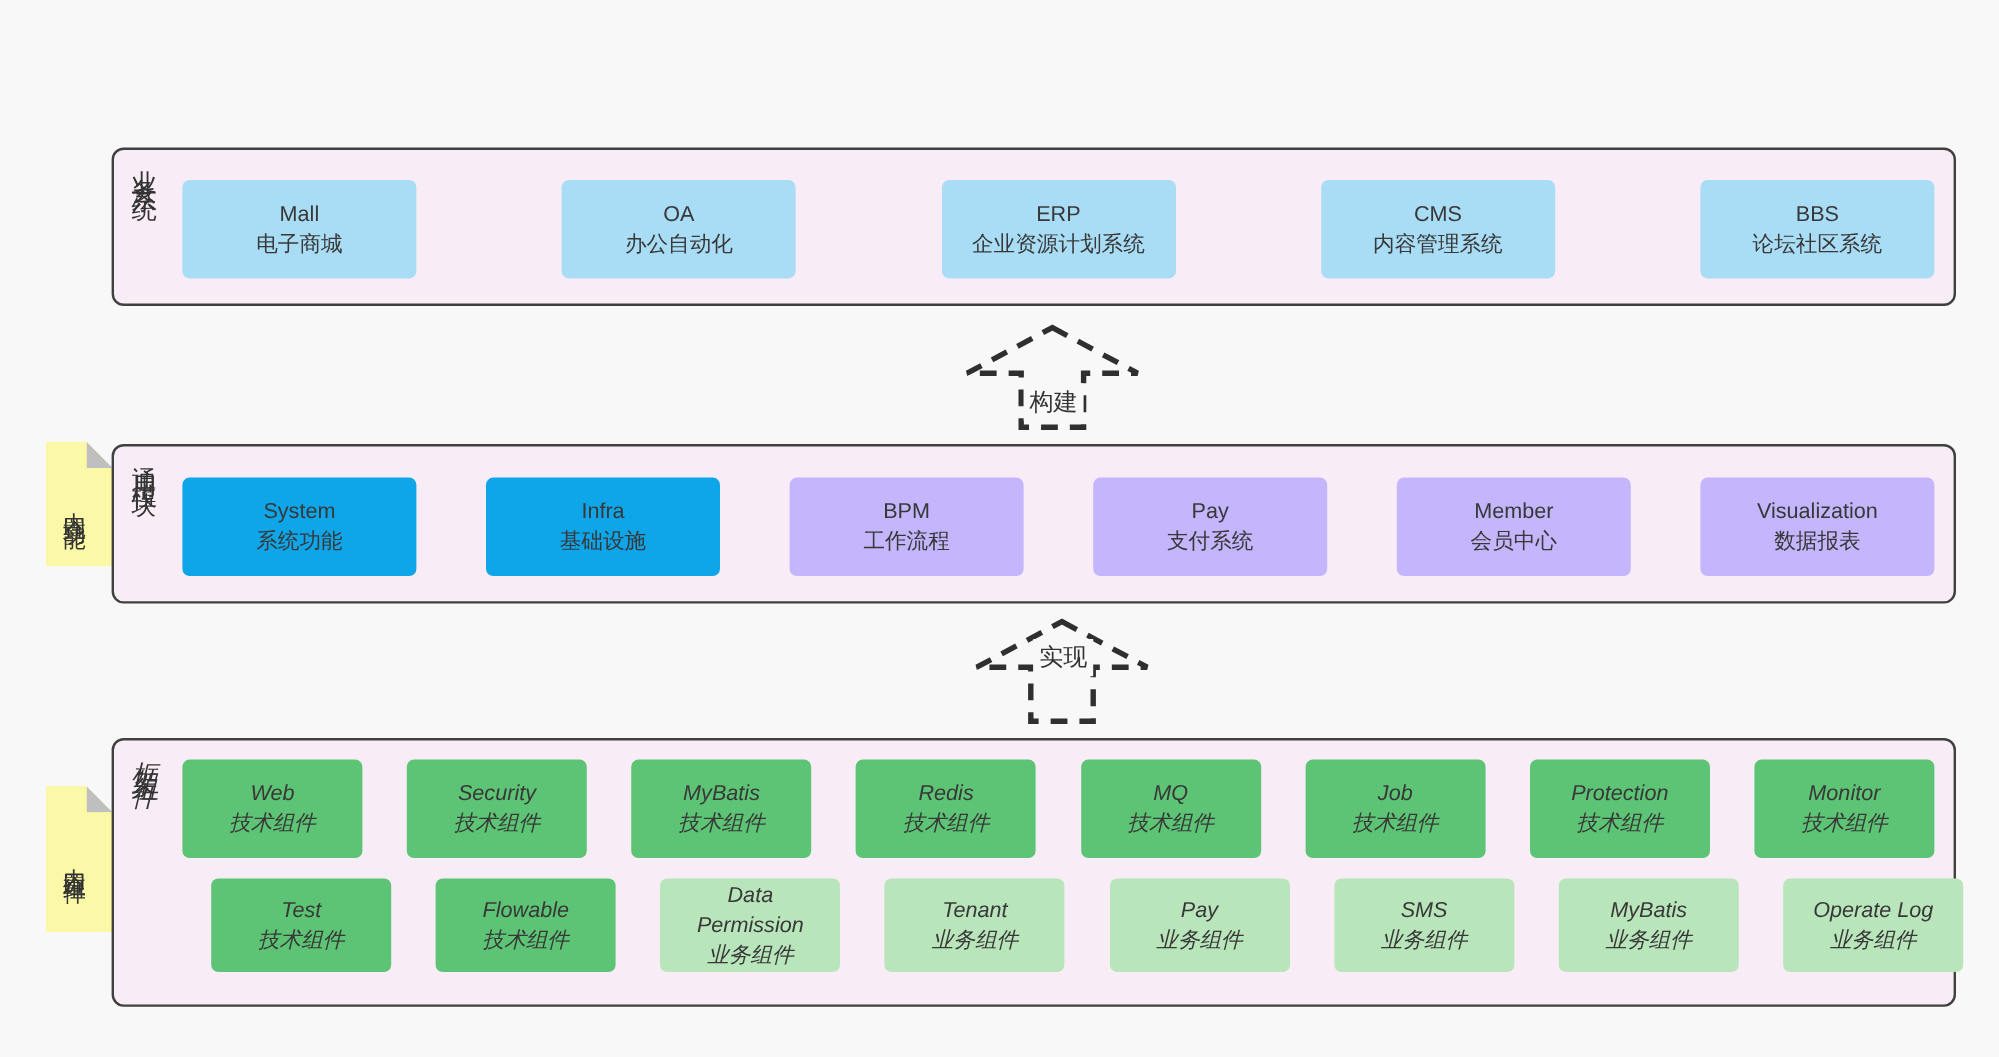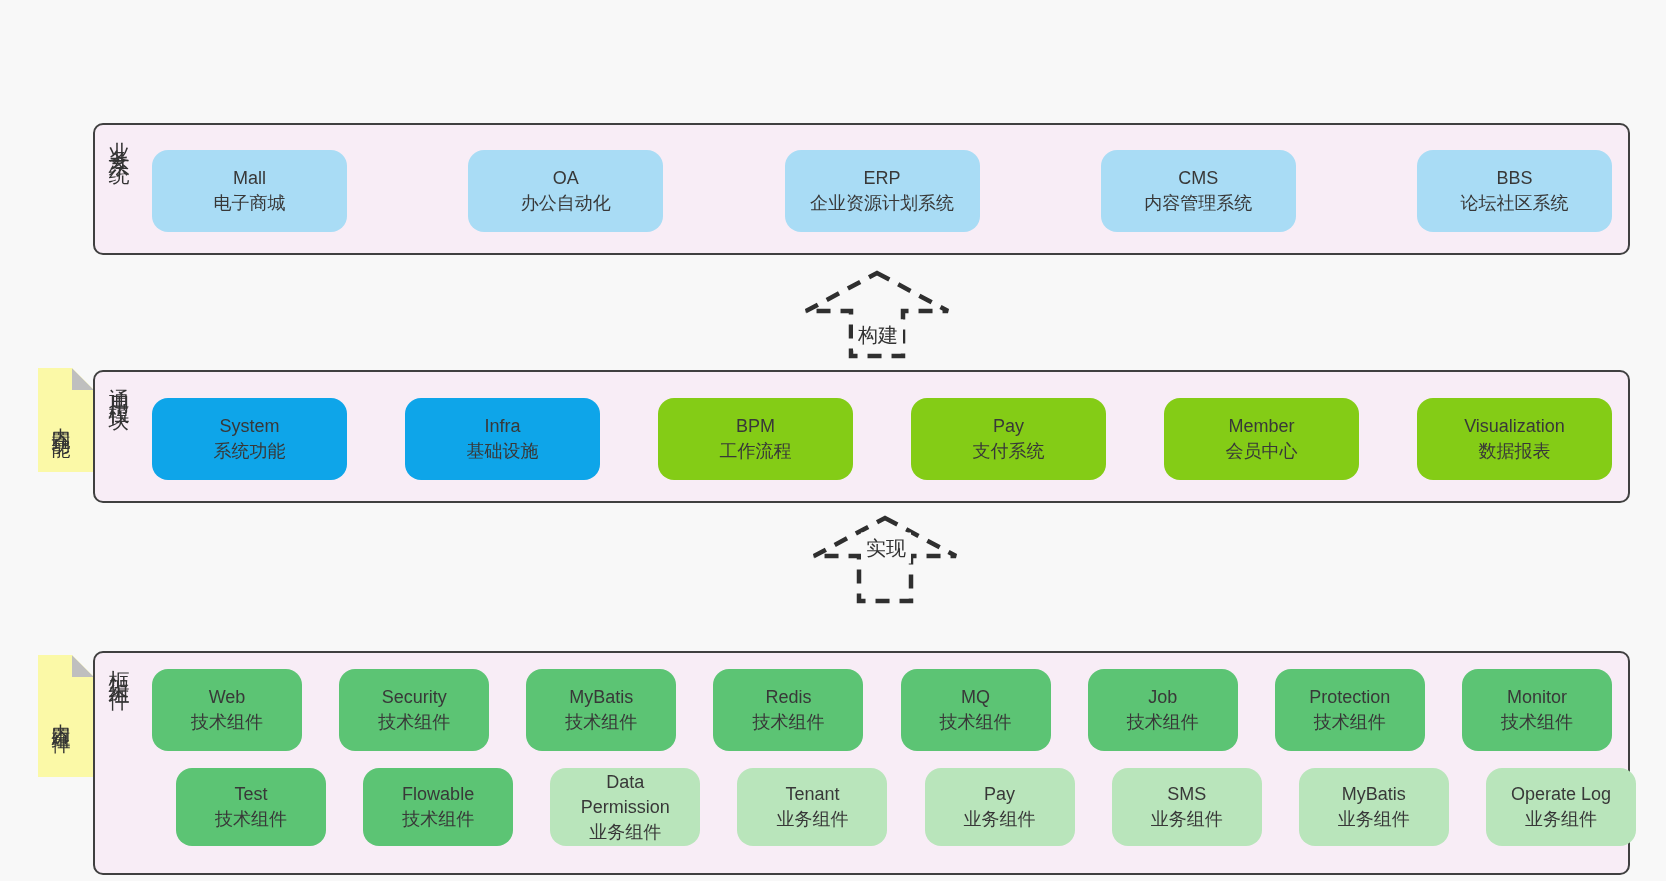--- a/index.html
+++ b/index.html
@@ -21,21 +21,21 @@
     left: 93px;
     width: 1537px;
     background: #f8edf6;
     border: 2px solid #404040;
     border-radius: 10px;
     box-sizing: border-box;
     z-index: 2;
   }
   .sec-1 { top: 123px; height: 132px; }
   .sec-2 { top: 370px; height: 133px; }
-  .sec-3 { top: 651px; height: 224px; }
+  .sec-3 { top: 615px; height: 224px; font-style: italic; }
 
   .v-label {
     position: absolute;
     left: 10px;
     top: 0;
     bottom: 0;
     display: flex;
     align-items: center;
     writing-mode: vertical-rl;
     text-orientation: upright;
@@ -56,34 +56,34 @@
   .sec-2 .boxes-row { top: 26px; height: 82px; }
   .sec-3 .row-a    { top: 16px; height: 82px; }
   .sec-3 .row-b    { top: 115px; height: 78px; margin-left: 24px; }
 
   
   .box {
     display: flex;
     flex-direction: column;
     align-items: center;
     justify-content: center;
-    border-radius: 16px;
+    border-radius: 6px;
     color: #383838;
     font-size: 18px;
     line-height: 25px;
     text-align: center;
     box-sizing: border-box;
     padding: 0 10px;
   }
   .w6 { width: 195px; }   
   .w8 { width: 150px; }   
   .narrow { padding: 0 17px; }
   .c-blue   { background: #a9dcf5; }
   .c-red    { background: #0ea5e9; }
-  .c-pink   { background: #84cc16; }
+  .c-pink   { background: #c4b5fd; }
   .c-green  { background: #5cc474; }
   .c-lgreen { background: #b9e5bb; }
   .box .en, .box .zh { width: 100%; }
 
   
   .note {
     position: absolute;
     left: 38px;
     width: 56px;
     background: #fbf9a7;

